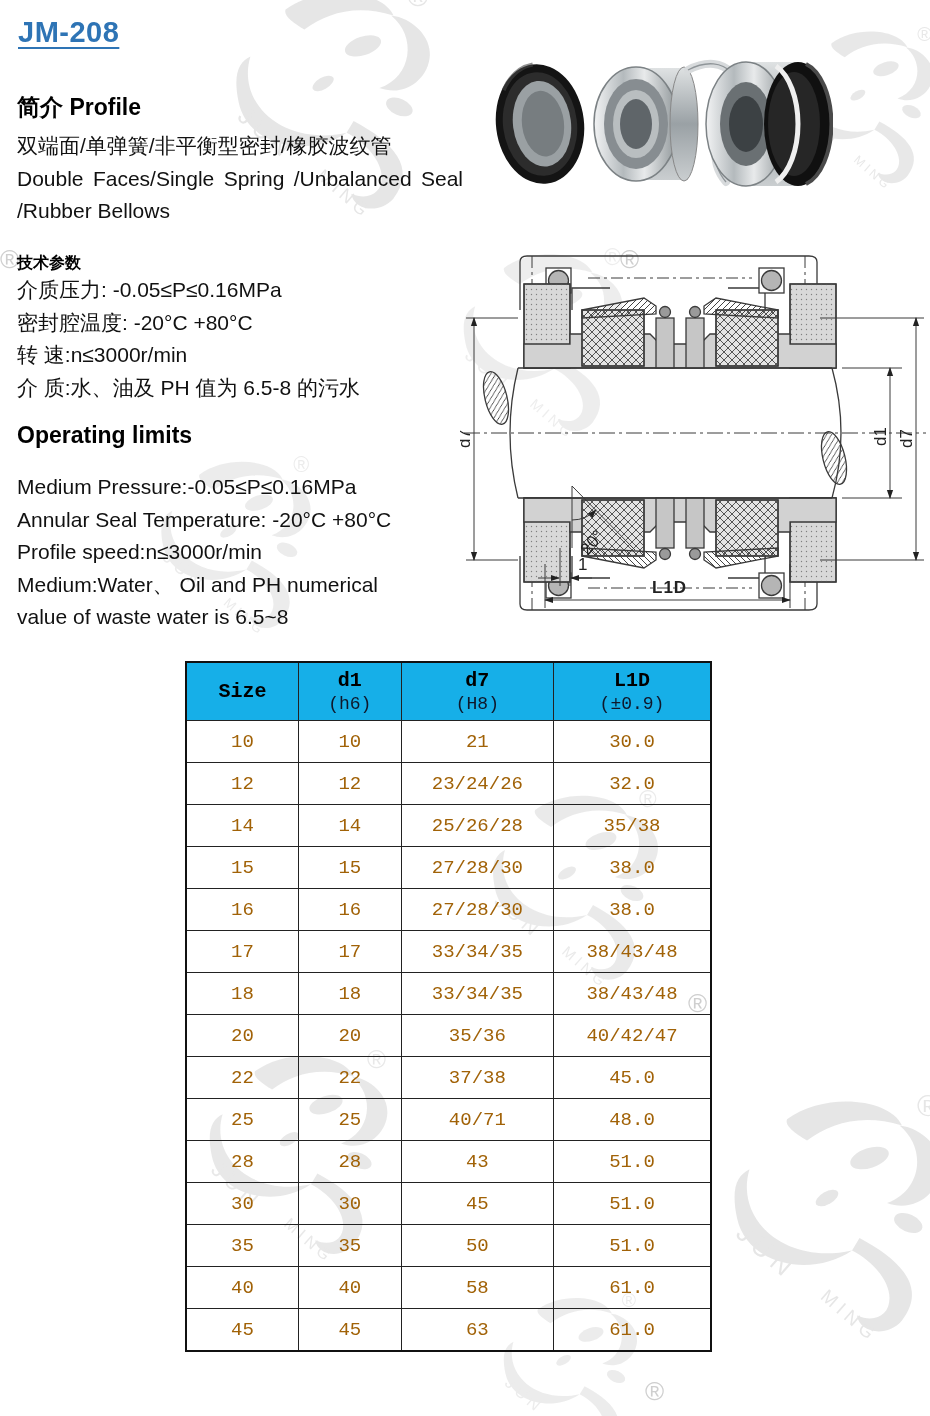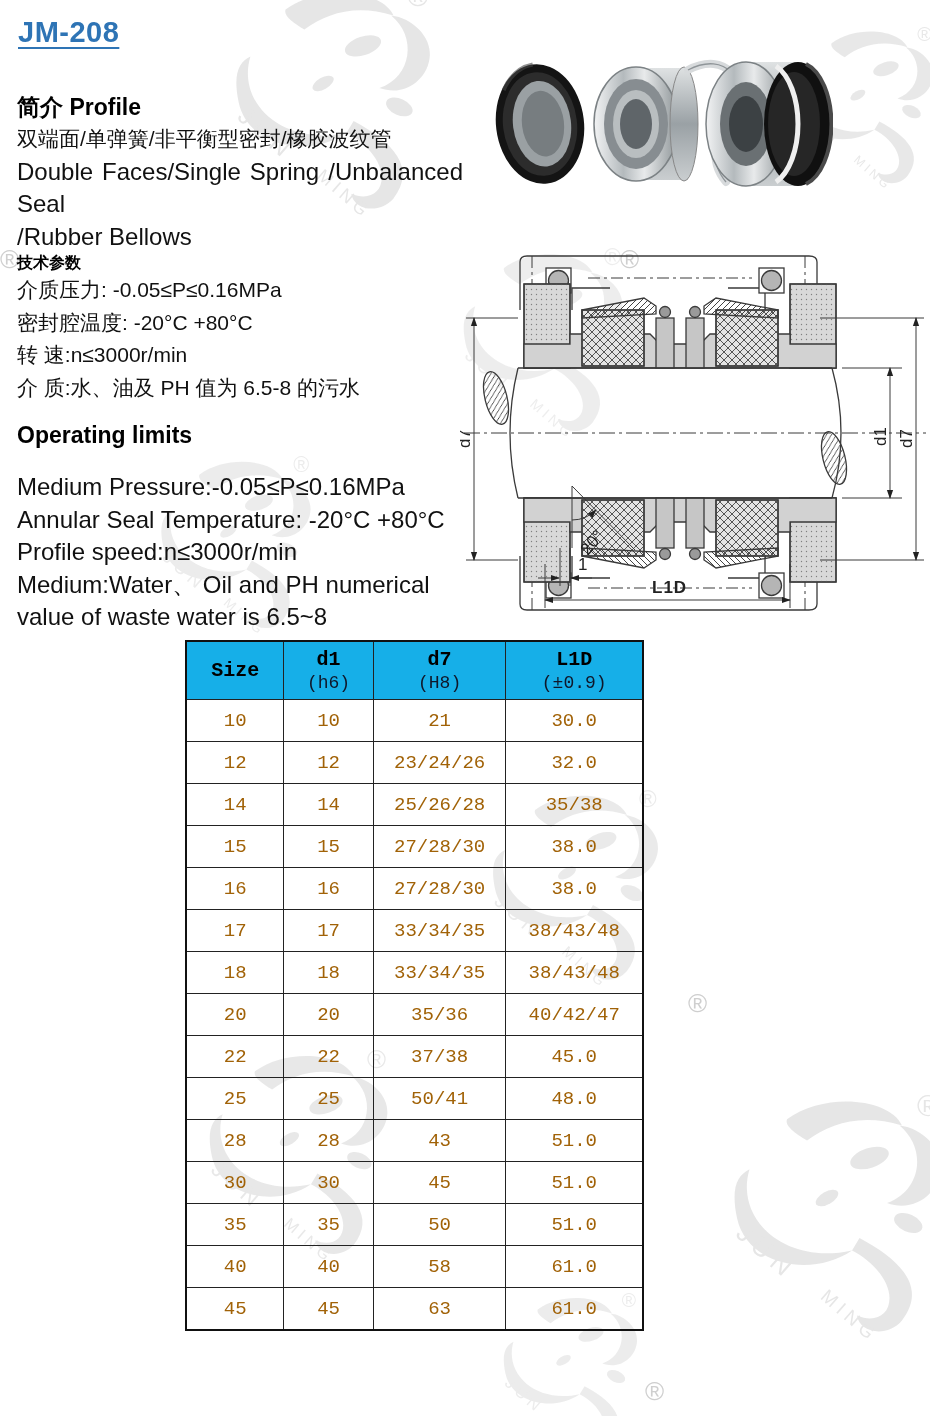--- a/index.html
+++ b/index.html
@@ -7,30 +7,30 @@
         font-family:"Liberation Sans",sans-serif;color:#1a1a1a;}
   
   .wm{position:absolute;z-index:0;color:#d2d2d2;pointer-events:none;}
   .wm-reg{position:absolute;z-index:0;color:#cfcfcf;font-size:26px;pointer-events:none;
           font-family:"Liberation Sans",sans-serif;}
   
   .title{position:absolute;left:18px;top:16px;z-index:1;font-size:29px;font-weight:bold;
          color:#2E74B5;text-decoration:underline;text-underline-offset:5px;letter-spacing:.5px;}
   .blk{position:absolute;left:17px;width:446px;z-index:1;}
   .h1{font-size:23px;font-weight:bold;color:#000;}
-  .line{font-size:24px;line-height:32.5px;color:#111;}
+  .line{font-size:21px;line-height:32.5px;color:#111;}
   .zh{font-size:21px;}
   .just{text-align:justify;text-align-last:justify;}
   
   .photo{position:absolute;left:488px;top:16px;z-index:1;}
   
   .diagram{position:absolute;left:460px;top:248px;z-index:1;}
   .dimtxt{font-family:"Liberation Sans",sans-serif;font-size:17px;fill:#222;}
   
-  .size-table{position:absolute;left:185px;top:640px;width:459px;z-index:1;
+  .size-table{position:absolute;left:185px;top:661px;width:527px;z-index:1;
               border-collapse:collapse;table-layout:fixed;}
   .size-table col.c1{width:21.4%}.size-table col.c2{width:19.6%}
   .size-table col.c3{width:29%}.size-table col.c4{width:30%}
   .size-table th,.size-table td{border:1.6px solid #222;text-align:center;vertical-align:middle;
               font-family:"Liberation Mono","DejaVu Sans Mono",monospace;background:transparent;}
   .size-table{border:2px solid #111;}
   .size-table thead th{height:57px;padding:0;}
   .size-table td{height:41px;font-size:19px;color:#a16207;padding:0;}
   .hd-bg{background:#16AFE8 !important;}
   .h-label{display:block;font-size:20px;font-weight:bold;color:#000;line-height:24px;}
@@ -86,21 +86,21 @@
     </svg>
   <span class="wm-reg" style="left:0px;top:244px">®</span>
   <span class="wm-reg" style="left:620px;top:244px">®</span>
   <span class="wm-reg" style="left:688px;top:988px">®</span>
   <span class="wm-reg" style="left:645px;top:1376px">®</span>
 
   <div class="title">JM-208</div>
 
   <div class="blk" style="top:92px">
     <div class="h1">简介 Profile</div>
-    <div class="line zh" style="">双端面/单弹簧/非平衡型密封/橡胶波纹管</div>
+    <div class="line zh" style="margin-top:7px">双端面/单弹簧/非平衡型密封/橡胶波纹管</div>
     <div class="line just">Double Faces/Single Spring /Unbalanced Seal</div>
     <div class="line">/Rubber Bellows</div>
   </div>
 
   <div class="blk" style="top:253px">
     <div class="h1" style="font-size:16px">技术参数</div>
     <div class="line zh" style="">介质压力:  -0.05≤P≤0.16MPa</div>
     <div class="line zh">密封腔温度: -20°C +80°C</div>
     <div class="line zh">转  速:n≤3000r/min</div>
     <div class="line zh">介  质:水、油及 PH 值为 6.5-8 的污水</div>
@@ -339,21 +339,21 @@
     </tr>
         <tr>
       <td>22</td>
       <td>22</td>
       <td>37/38</td>
       <td>45.0</td>
     </tr>
         <tr>
       <td>25</td>
       <td>25</td>
-      <td>50/41</td>
+      <td>40/71</td>
       <td>48.0</td>
     </tr>
         <tr>
       <td>28</td>
       <td>28</td>
       <td>43</td>
       <td>51.0</td>
     </tr>
         <tr>
       <td>30</td>

